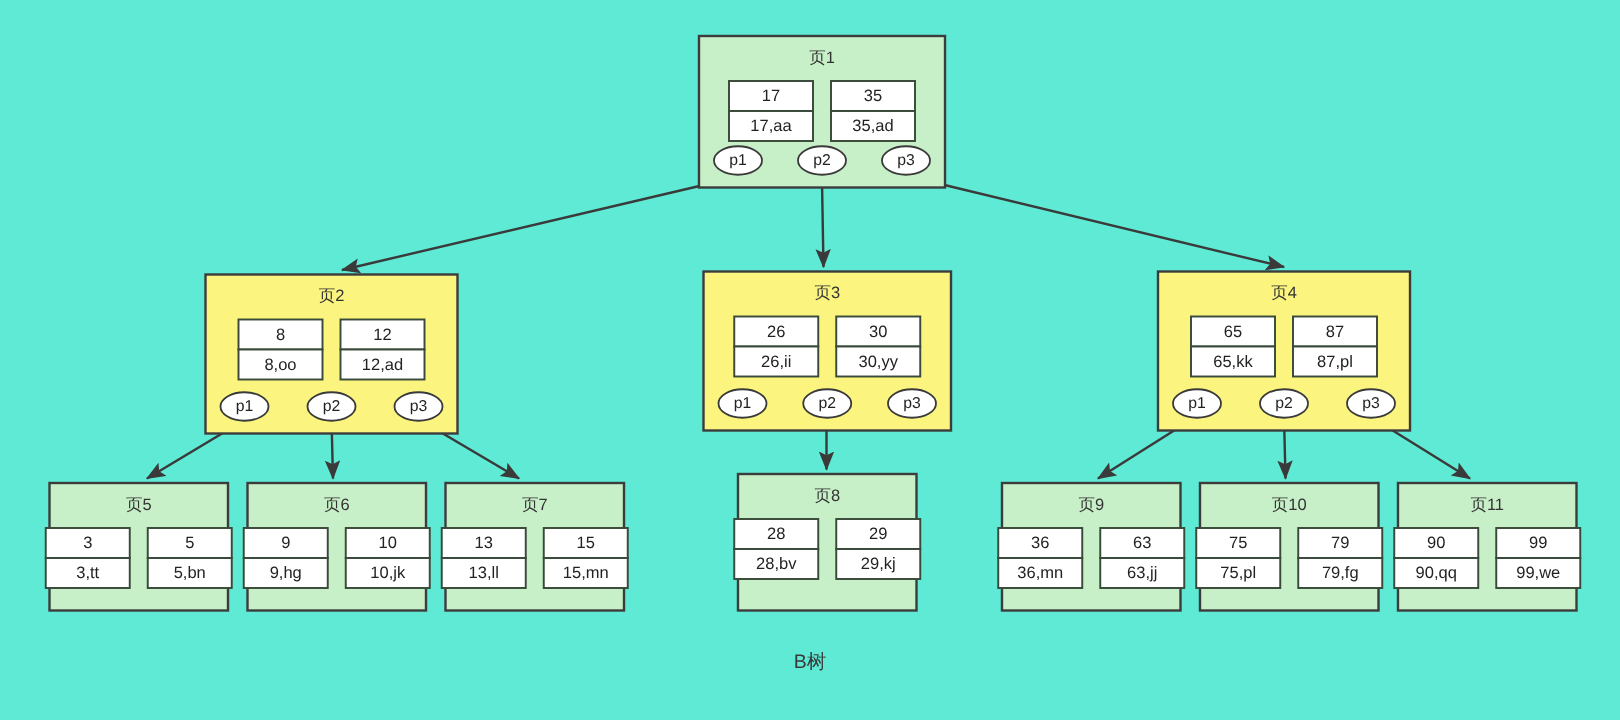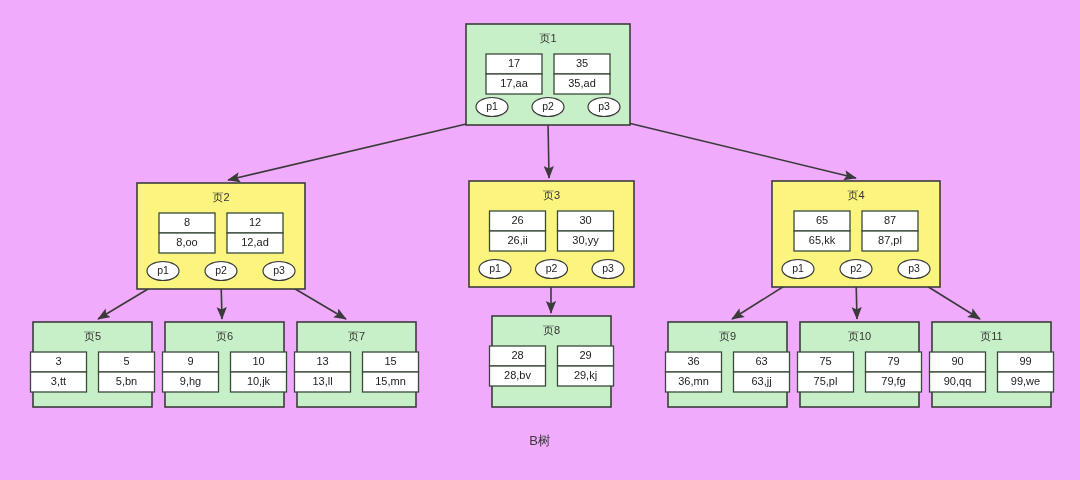--- a/index.html
+++ b/index.html
@@ -4,21 +4,21 @@
 <style>
   html, body {
     margin: 0;
     padding: 0;
     background: #ffffff;
   }
   #canvas {
     position: relative;
     width: 1080px;
     height: 480px;
-    background: #f0abfc;
+    background: #5eead4;
     font-family: "Liberation Sans", "DejaVu Sans", sans-serif;
     overflow: hidden;
   }
   svg.layer {
     position: absolute;
     left: 0;
     top: 0;
     width: 1080px;
     height: 480px;
   }

